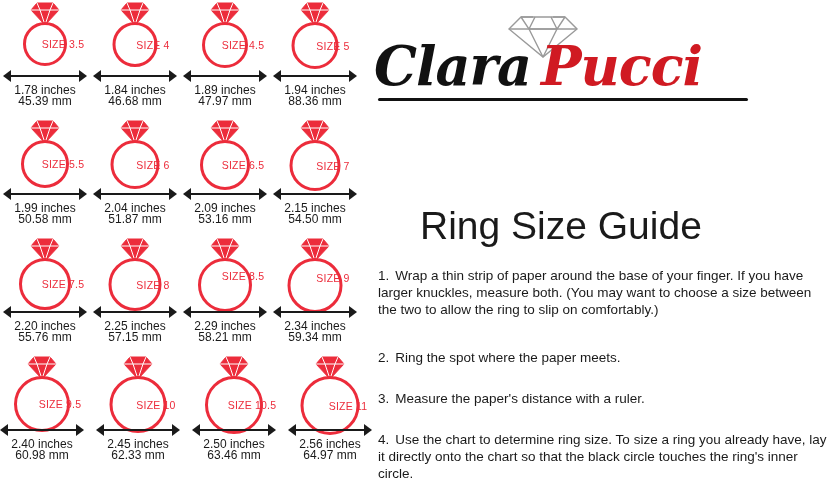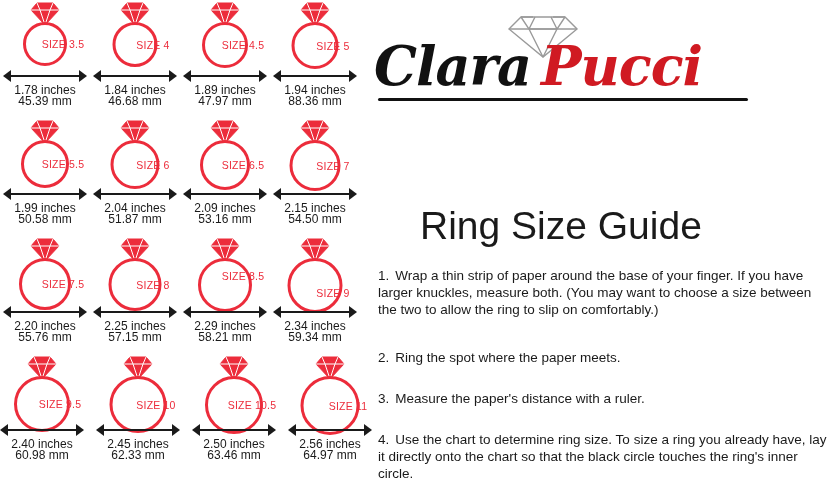--- a/index.html
+++ b/index.html
@@ -470,21 +470,21 @@
                   <path d="M1 8 L7 1 L23 1 L29 8 L15 23 Z"></path>
                 </g>
                 <g fill="none" stroke="#ffffff" stroke-width="1">
                   <path d="M1 8 L29 8"></path>
                   <path d="M7 1 L10 8 L15 23"></path>
                   <path d="M23 1 L20 8 L15 23"></path>
                 </g>
               </svg>
             </div>
             <div class="ring-band" style="width: 55px; height: 55px;"></div>
-            <div class="size-label" style="top: 55px;">SIZE 9</div>
+            <div class="size-label" style="top: 40px;">SIZE 9</div>
           </div>
           <div class="arrow-wrap">
             <div class="arrow-head left"></div>
             <div class="arrow-line"></div>
             <div class="arrow-head right"></div>
           </div>
           <div class="meas">2.34 inches</div>
           <div class="meas" style="margin-top: 0px;">59.34 mm</div>
         </div>
       </div>

